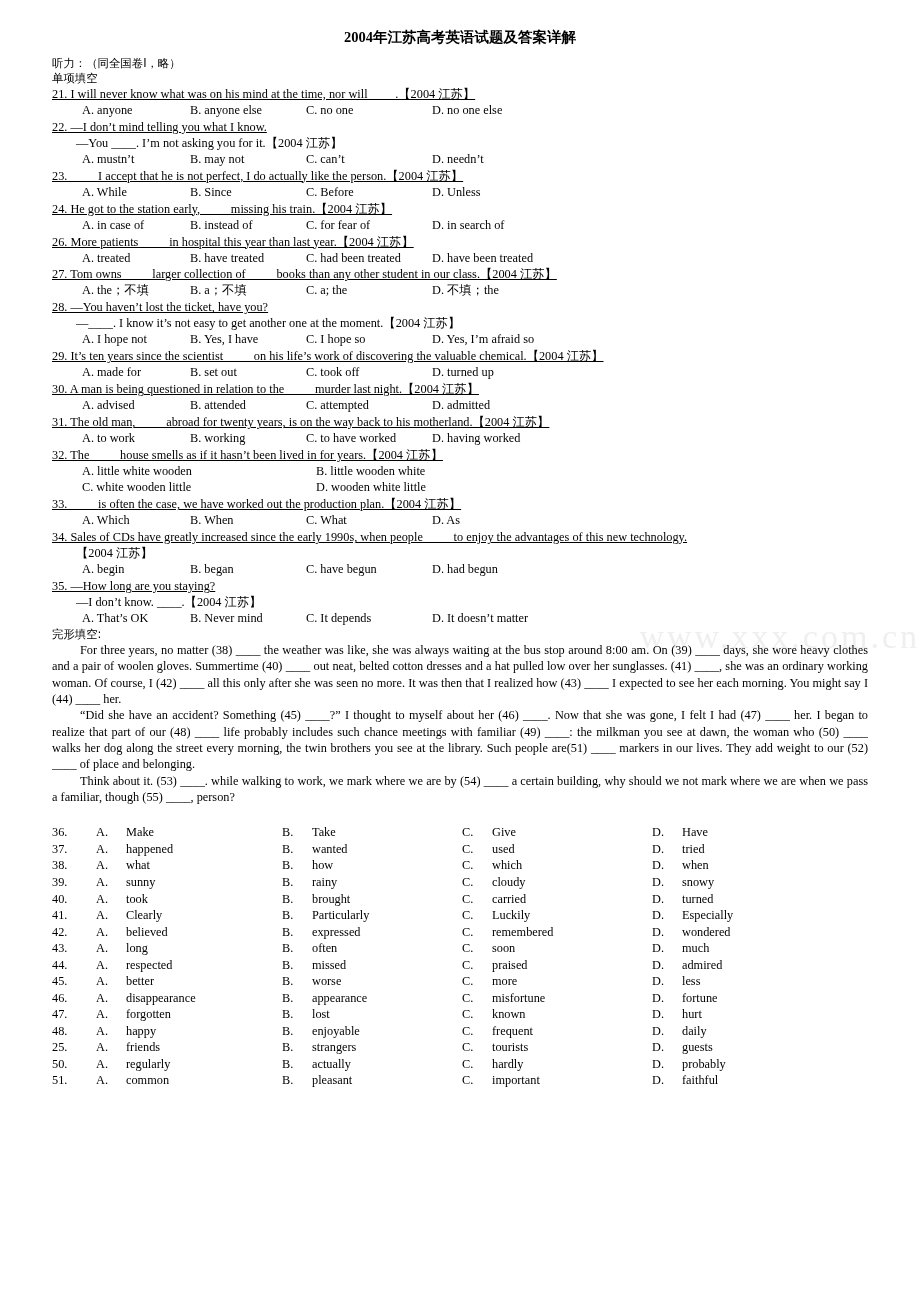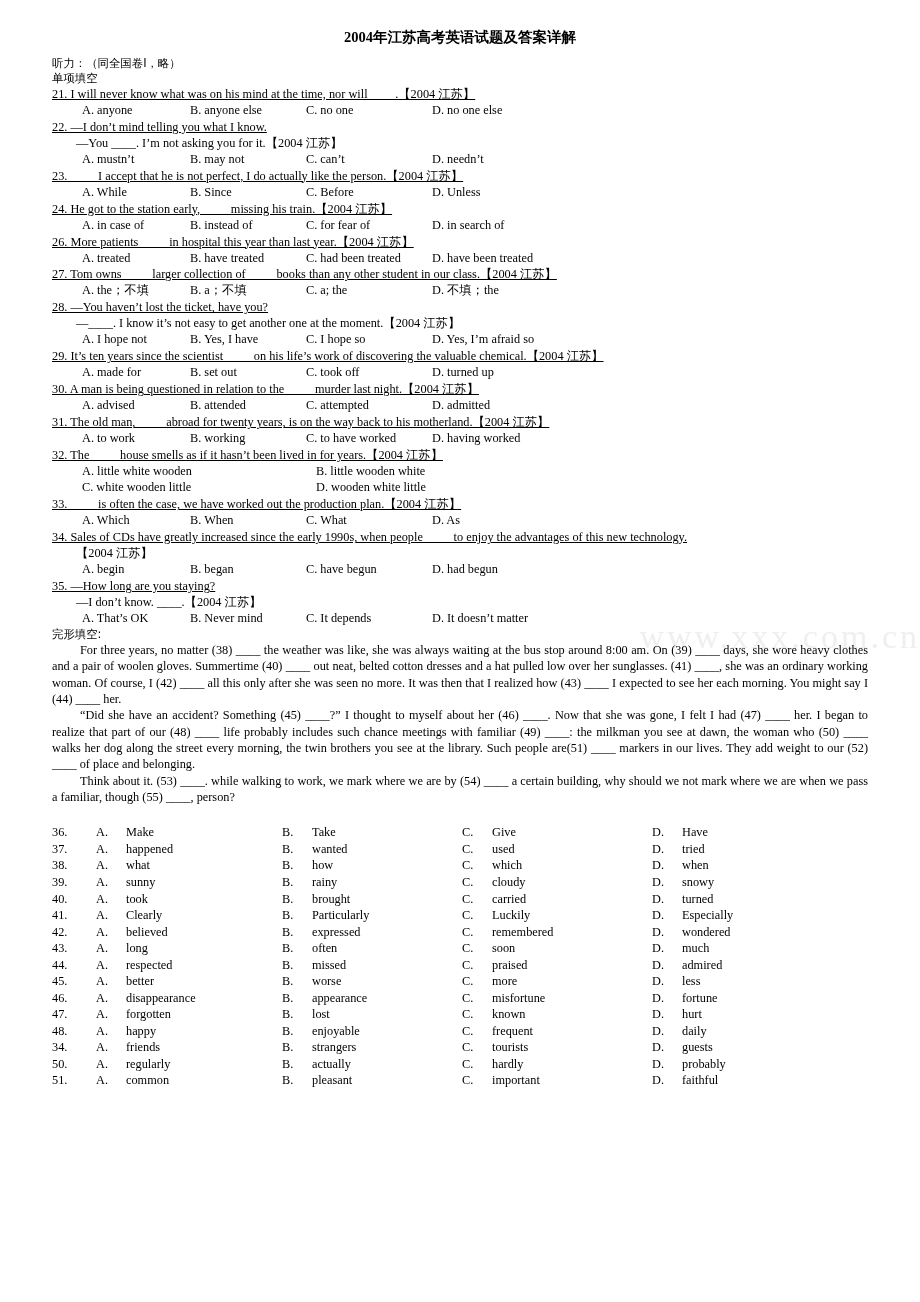--- a/index.html
+++ b/index.html
@@ -352,21 +352,21 @@
         <span class="cl">A.</span>
         <span class="cw1">happy</span>
         <span class="cl">B.</span>
         <span class="cw2">enjoyable</span>
         <span class="cl">C.</span>
         <span class="cw3">frequent</span>
         <span class="cl">D.</span>
         <span class="cw4">daily</span>
       </div>
       <div class="crow">
-        <span class="cnum">34.</span>
+        <span class="cnum">25.</span>
         <span class="cl">A.</span>
         <span class="cw1">friends</span>
         <span class="cl">B.</span>
         <span class="cw2">strangers</span>
         <span class="cl">C.</span>
         <span class="cw3">tourists</span>
         <span class="cl">D.</span>
         <span class="cw4">guests</span>
       </div>
       <div class="crow">

